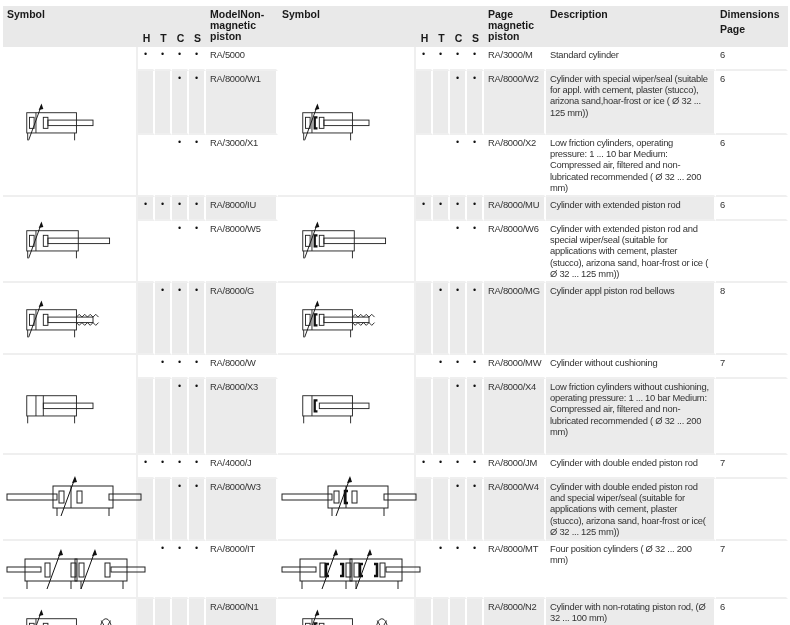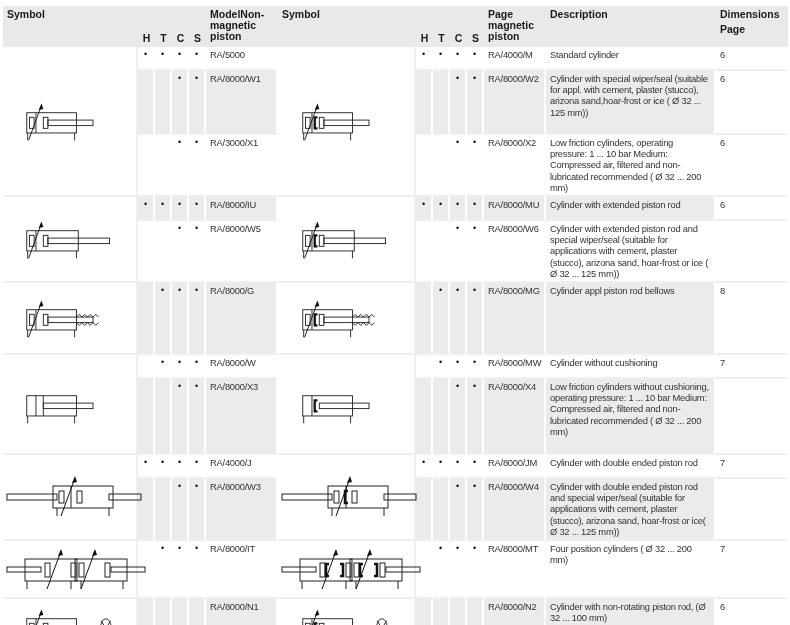--- a/index.html
+++ b/index.html
@@ -95,21 +95,21 @@
                 <rect x="41" y="20" width="49" height="6" stroke="#222" stroke-width="1" fill="none"></rect>
                 <line x1="20" y1="42" x2="34" y2="4" stroke="#111"></line>
                 <polygon points="34,2 31,9 36,8" fill="#111"></polygon>
                 <line x1="19" y1="34" x2="19" y2="42" stroke="#222"></line>
                 <line x1="70" y1="34" x2="70" y2="42" stroke="#222"></line>
               </svg></span></td>
           <td class="dot white">•</td>
           <td class="dot white">•</td>
           <td class="dot white">•</td>
           <td class="dot white">•</td>
-          <td class="white">RA/4000/M</td>
+          <td class="white">RA/3000/M</td>
           <td class="white">Standard cylinder</td>
           <td class="page-col">6</td>
         </tr>
         <tr>
           <td class="dot gray" style="height:58px"></td>
           <td class="dot gray" style="height:58px"></td>
           <td class="dot gray" style="height:58px">•</td>
           <td class="dot gray" style="height:58px">•</td>
           <td class="gray">RA/8000/W1</td>
           <td class="dot gray"></td>

